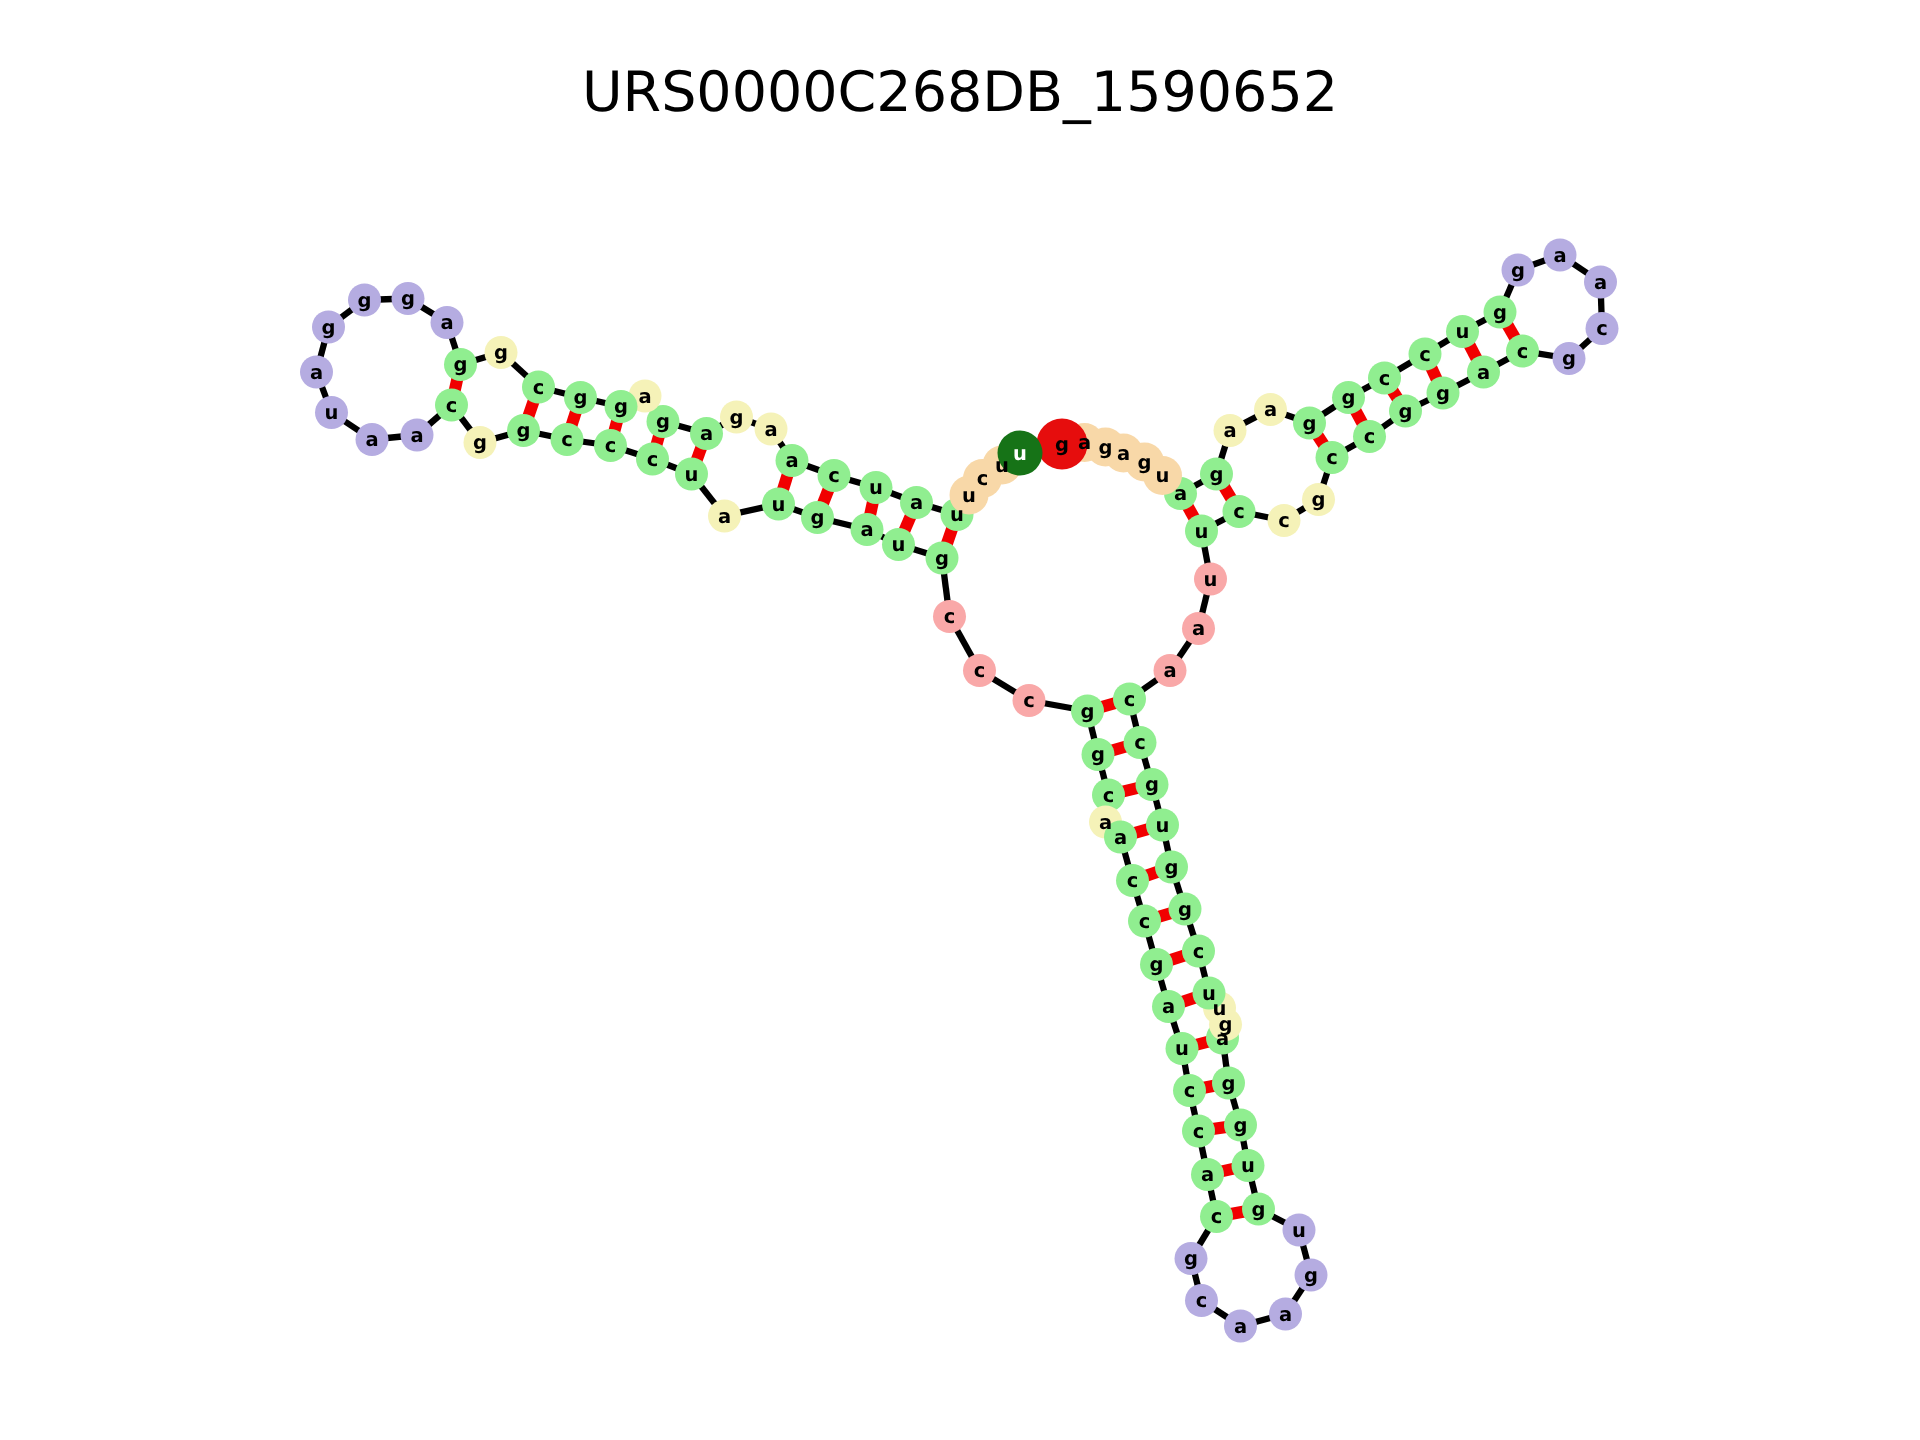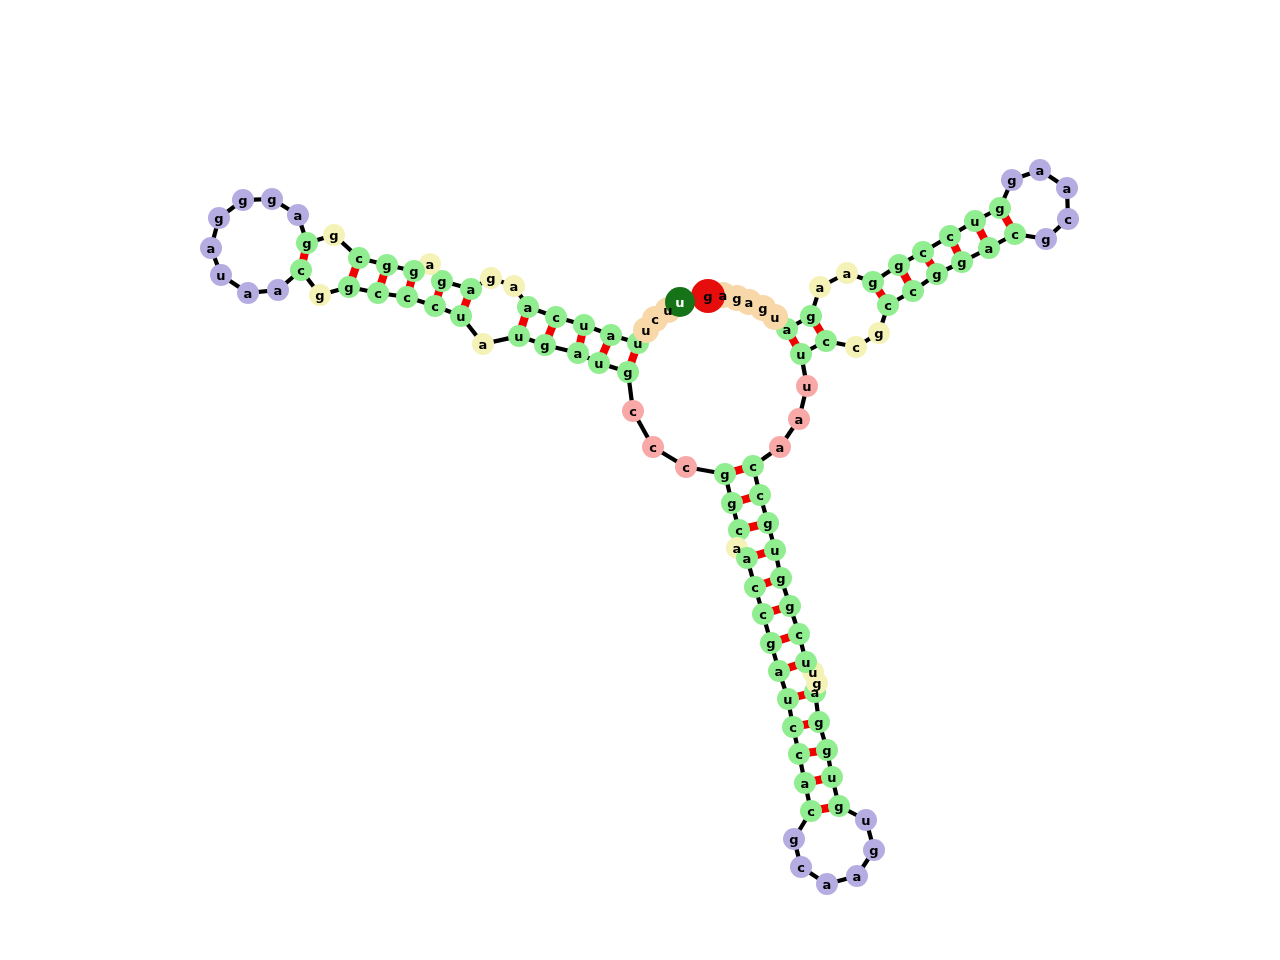--- a/index.html
+++ b/index.html
@@ -8,20 +8,21 @@
   #title{position:absolute;top:40px;left:0;width:100%;text-align:center;
          font-size:37px;font-weight:500;color:#000;letter-spacing:0px;}
   #rna-svg{position:absolute;left:0;top:0;}
   .nt-letter{font-family:"DejaVu Sans","Liberation Sans",sans-serif;font-weight:bold;
              font-size:13px;text-anchor:middle;}
 </style>
 </head>
 <body>
 
 <div id="page">
+  <div id="title">URS0000C268DB_1590652</div>
   <svg id="rna-svg" width="1280" height="960" viewBox="0 0 1280 960">
       <line x1="638" y1="343" x2="611" y2="335" stroke="#000000" stroke-width="4.2"></line>
       <line x1="611" y1="335" x2="584" y2="325" stroke="#000000" stroke-width="4.2"></line>
       <line x1="584" y1="325" x2="556" y2="317" stroke="#000000" stroke-width="4.2"></line>
       <line x1="556" y1="317" x2="528" y2="307" stroke="#000000" stroke-width="4.2"></line>
       <line x1="528" y1="307" x2="514" y2="286" stroke="#000000" stroke-width="4.2"></line>
       <line x1="514" y1="286" x2="491" y2="278" stroke="#000000" stroke-width="4.2"></line>
       <line x1="491" y1="278" x2="471" y2="289" stroke="#000000" stroke-width="4.2"></line>
       <line x1="471" y1="289" x2="442" y2="281" stroke="#000000" stroke-width="4.2"></line>
       <line x1="442" y1="281" x2="430" y2="264" stroke="#000000" stroke-width="4.2"></line>

